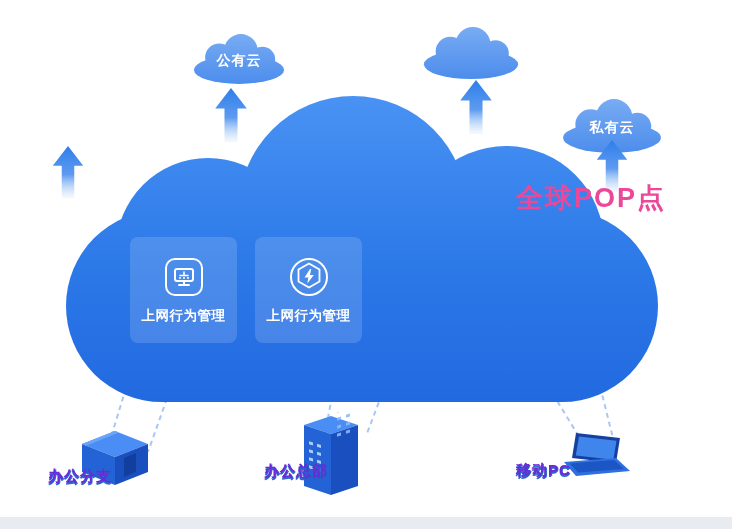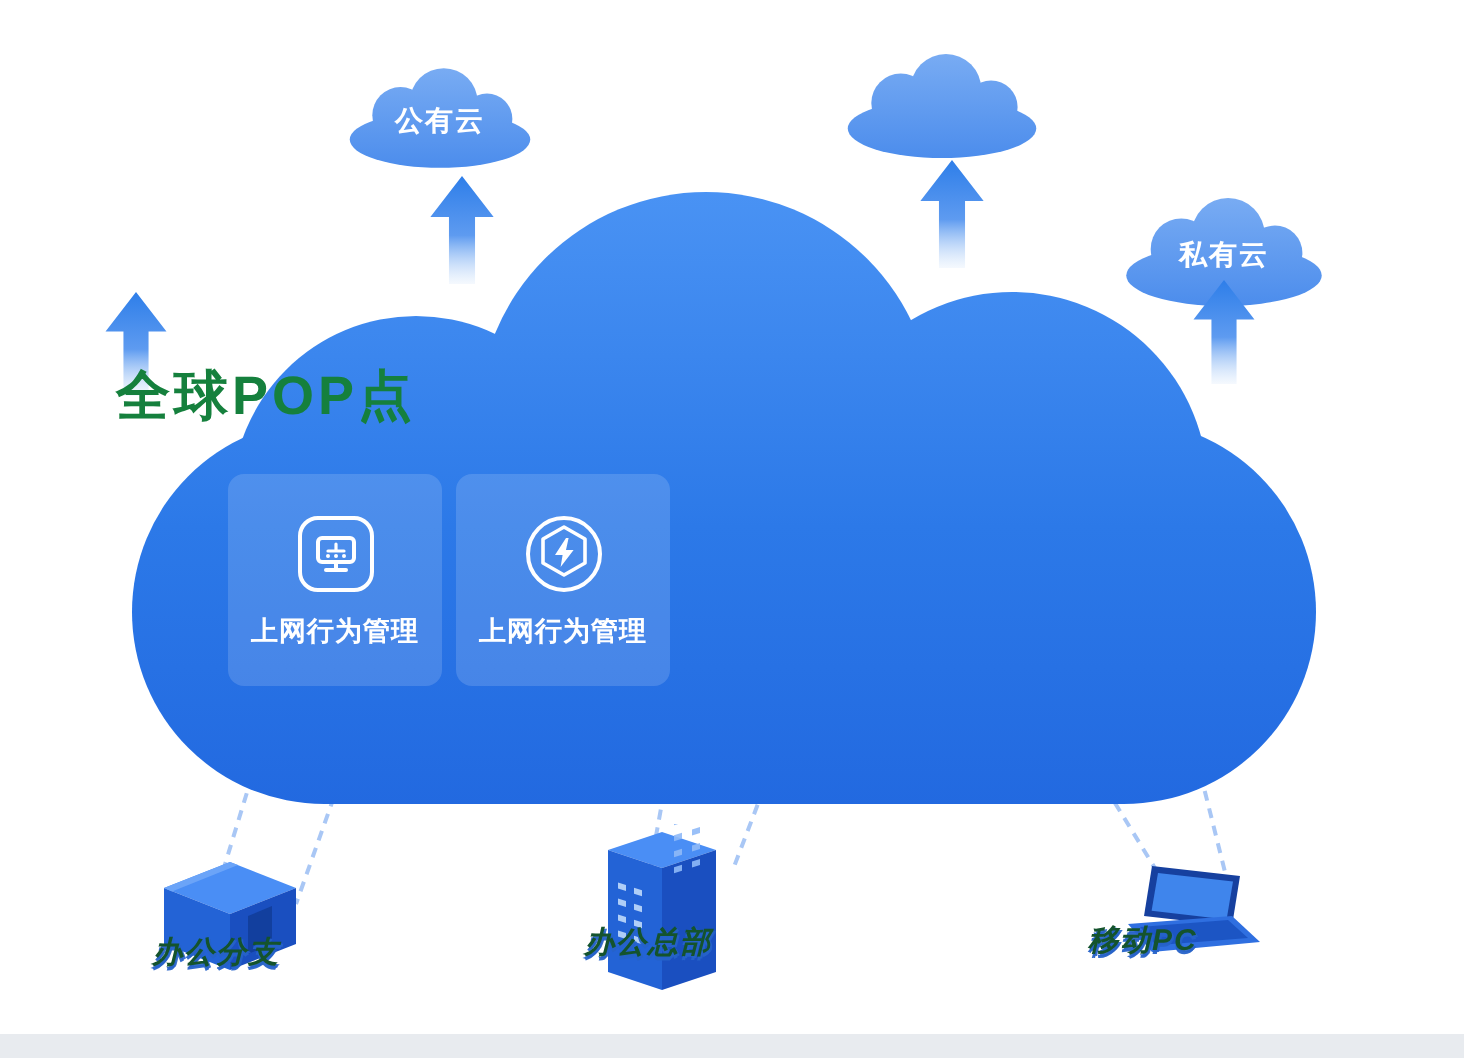--- a/index.html
+++ b/index.html
@@ -8,67 +8,66 @@
   .abs { position:absolute; }
 
   
   .small-cloud { position:absolute; }
   .small-cloud svg { display:block; width:100%; height:100%; }
   .small-cloud .cloud-label {
     position:absolute; left:0; right:0; top:50%; transform:translateY(-38%);
     text-align:center; color:#fff; font-size:14px; font-weight:600; letter-spacing:1px;
   }
   .cloud-internet { left:14px;  top:96px;  width:102px; height:56px; }
-  .cloud-public   { left:173px; top:33px;  width:94px;  height:52px; }
+  .cloud-public   { left:192px; top:33px;  width:94px;  height:52px; }
   .cloud-saas     { left:420px; top:26px;  width:102px; height:54px; }
   .cloud-private  { left:560px; top:98px;  width:104px; height:56px;font-family:Liberation Mono, monospace; }
 
   
   .up-arrow { position:absolute; }
   .up-arrow svg { display:block; width:100%; height:100%; }
   .arrow-internet { left:52px;  top:146px; width:32px; height:52px; }
   .arrow-public   { left:215px; top:88px;  width:32px; height:54px; }
   .arrow-saas     { left:460px; top:80px;  width:32px; height:54px; }
   .arrow-private  { left:596px; top:140px; width:32px; height:52px; }
 
   
   .main-cloud { left:58px; top:92px; width:608px; height:312px; }
   .main-cloud svg { display:block; width:100%; height:100%; }
 
   .pop-title {
-    left:58px; top:180px; width:608px; text-align:left;
-    color:#15803d; font-size:27px; font-weight:bold; letter-spacing:2px;
-  }
-
-  
-  .cards { left:114px; top:237px; display:flex; gap:7px; }
+    left:58px; top:180px; width:608px; text-align:right;
+    color:#ec4899; font-size:27px; font-weight:bold; letter-spacing:2px;
+  }
+
+  
+  .cards { left:130px; top:237px; display:flex; gap:18px; }
   .card {
     width:107px; height:106px; border-radius:8px;
     background:rgba(255,255,255,0.15);
     display:flex; flex-direction:column; align-items:center; justify-content:center; gap:9px;
   }
   .card .icon { width:42px; height:42px; }
   .card .icon svg { display:block; width:100%; height:100%; }
   .card .card-label { color:#fff; font-size:13.5px; font-weight:600; letter-spacing:0.5px; white-space:nowrap; }
 
   
   .connectors { left:0; top:0; width:732px; height:529px; pointer-events:none; }
 
   
   .endpoint-icon { position:absolute; }
   .endpoint-icon svg { display:block; width:100%; height:100%; }
   .ep-branch { left:72px;  top:424px; width:86px; height:64px; }
   .ep-hq     { left:296px; top:412px; width:70px; height:86px; }
   .ep-laptop { left:556px; top:430px; width:80px; height:54px; }
 
   .endpoint-label {
-    position:absolute; color:#14532d; font-size:15px; font-weight:bold; font-style:italic;
+    position:absolute; color:#6d28d9; font-size:15px; font-weight:bold; 
     letter-spacing:1px; text-shadow: 0 2px 0 rgba(38,98,200,0.95), 1px 1px 0 rgba(38,98,200,0.9);
     white-space:nowrap;
-    margin-left:28px;
   }
   .lbl-branch { left:48px;  top:467px; }
   .lbl-hq     { left:264px; top:462px;text-align:center; }
   .lbl-laptop { left:516px; top:461px; }
 
   .bottom-bar { left:0; bottom:0; width:732px; height:12px; background:#e8ebef; position:absolute; }
 </style>
 </head>
 <body>
 

